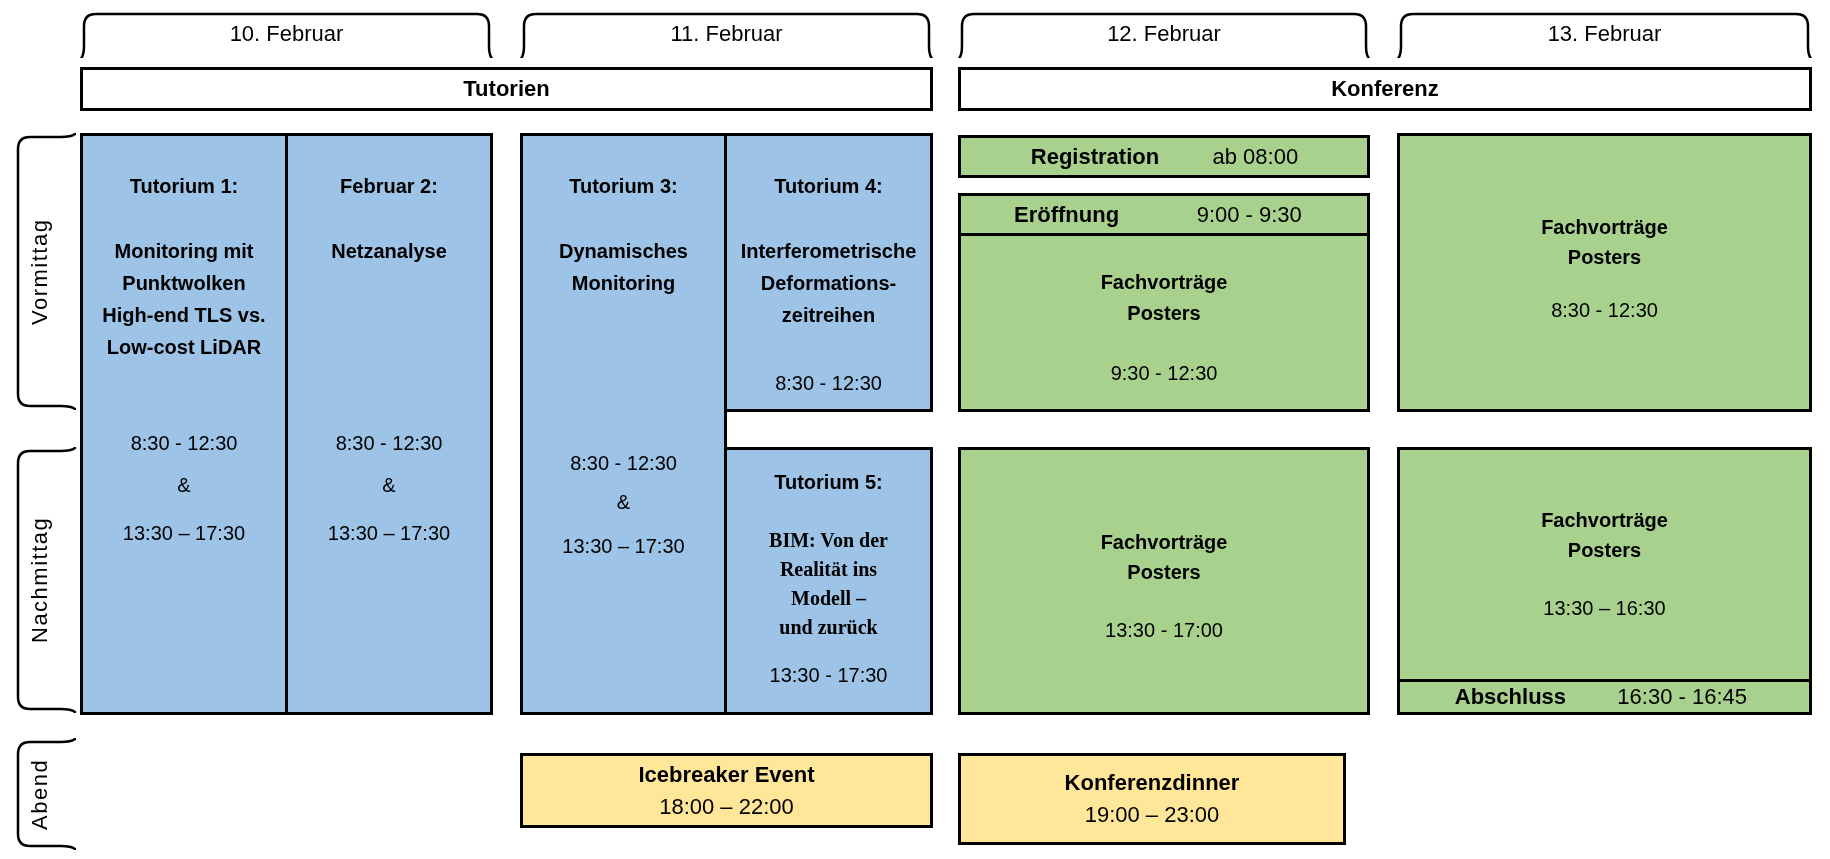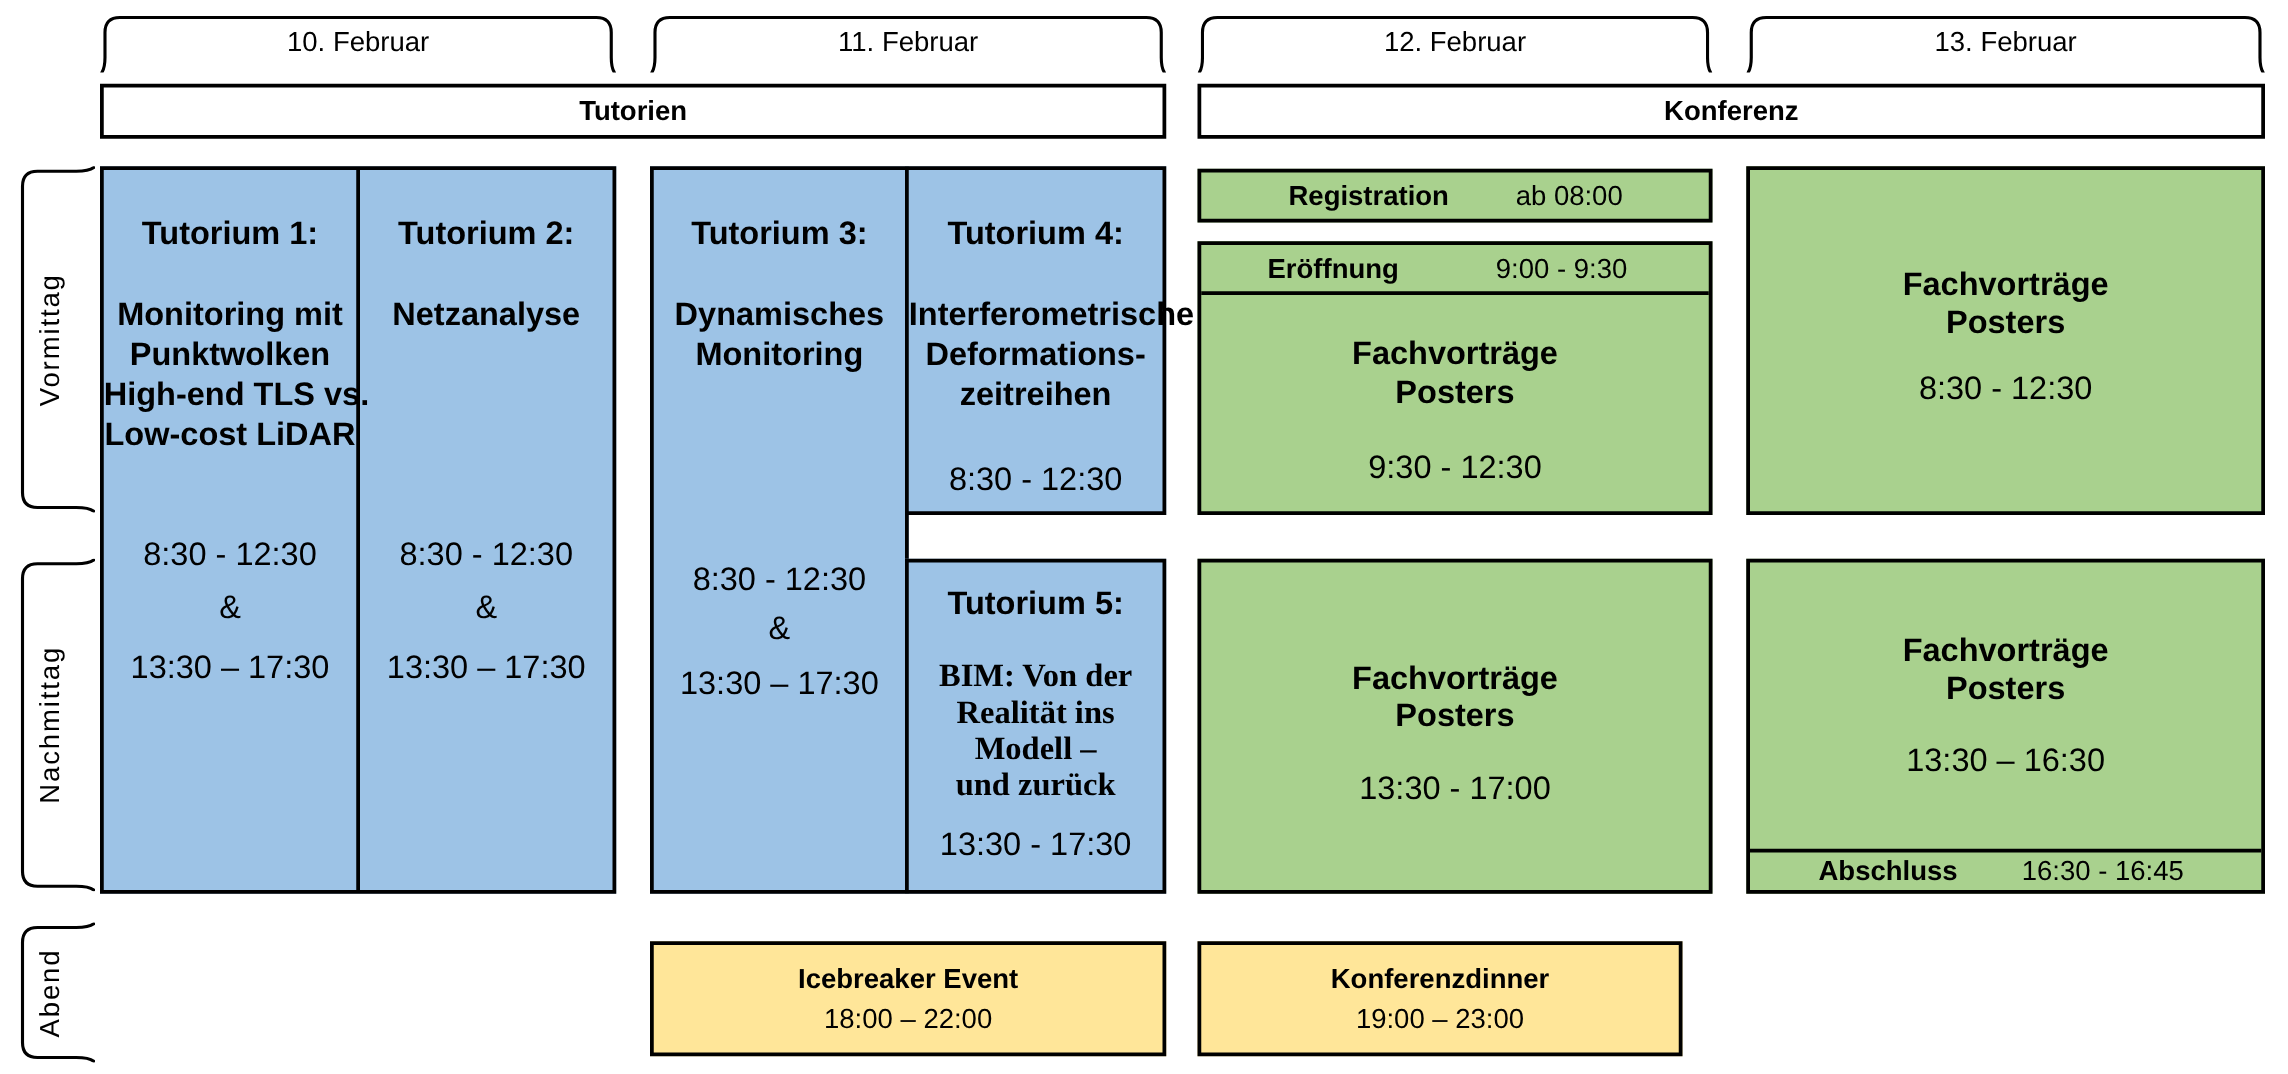--- a/index.html
+++ b/index.html
@@ -20,21 +20,21 @@
          box-sizing:border-box; display:flex; align-items:center; justify-content:center;
          font-size:22px; font-weight:bold; }
 
   .rowlab { position:absolute; left:14px; width:62px; }
   .rowlab svg { position:absolute; left:0; top:0; width:100%; height:100%; }
   .vtext { position:absolute; top:0; bottom:0; left:6px; right:16px;
            display:flex; align-items:center; justify-content:center;
            writing-mode:vertical-rl; transform:rotate(180deg);
            font-size:22px; letter-spacing:1.5px; white-space:nowrap; }
 
-  .t { position:absolute; left:0; right:0; text-align:center; font-size:26px; line-height:26px; white-space:nowrap; }
+  .t { position:absolute; left:0; right:0; text-align:center; font-size:20px; line-height:26px; white-space:nowrap; }
   .b { font-weight:bold; }
   .desc { line-height:32px; }
   .desc5 { line-height:29px;font-family:Liberation Serif, serif; }
 
   .cell { position:absolute; top:0; bottom:0; }
   .cell2 { border-left:3px solid var(--border,#000); box-sizing:border-box; }
 
   .pin { position:absolute; top:50%; transform:translate(-50%,-50%); font-size:22px; white-space:nowrap; }
   .strip { position:relative; border-bottom:3px solid var(--border,#000); }
   .content { position:absolute; left:0; right:0; bottom:0; }
@@ -105,21 +105,21 @@
         <div>Monitoring mit</div>
         <div>Punktwolken</div>
         <div>High-end TLS vs.</div>
         <div>Low-cost LiDAR</div>
       </div>
       <div class="t" style="top:294px;">8:30 - 12:30</div>
       <div class="t" style="top:336px;">&amp;</div>
       <div class="t" style="top:384px;">13:30 – 17:30</div>
     </div>
     <div class="cell cell2" style="left:202px;right:0;">
-      <div class="t b" style="top:37px;">Tutorium 2:</div>
+      <div class="t b" style="top:37px;">Februar 2:</div>
       <div class="t b desc" style="top:99px;">
         <div>Netzanalyse</div>
       </div>
       <div class="t" style="top:294px;">8:30 - 12:30</div>
       <div class="t" style="top:336px;">&amp;</div>
       <div class="t" style="top:384px;">13:30 – 17:30</div>
     </div>
   </div>
 
   <div class="box blue" style="left:520px;top:133px;width:207px;height:582px;">
@@ -186,21 +186,21 @@
   <div class="box green" style="left:1397px;top:447px;width:415px;height:268px;">
     <div class="t b" style="top:57px;">Fachvorträge</div>
     <div class="t b" style="top:87px;">Posters</div>
     <div class="t" style="top:145px;">13:30 – 16:30</div>
     <div class="bstrip">
       <span class="pin b" style="left:27%;">Abschluss</span>
       <span class="pin" style="left:69%;">16:30 - 16:45</span>
     </div>
   </div>
 
-  <div class="box yellow evening" style="left:520px;top:753px;width:413px;height:92px;">
+  <div class="box yellow evening" style="left:520px;top:753px;width:413px;height:75px;">
     <div class="b">Icebreaker Event</div>
     <div>18:00 – 22:00</div>
   </div>
   <div class="box yellow evening" style="left:958px;top:753px;width:388px;height:92px;">
     <div class="b">Konferenzdinner</div>
     <div>19:00 – 23:00</div>
   </div>
 
 </div>
 

